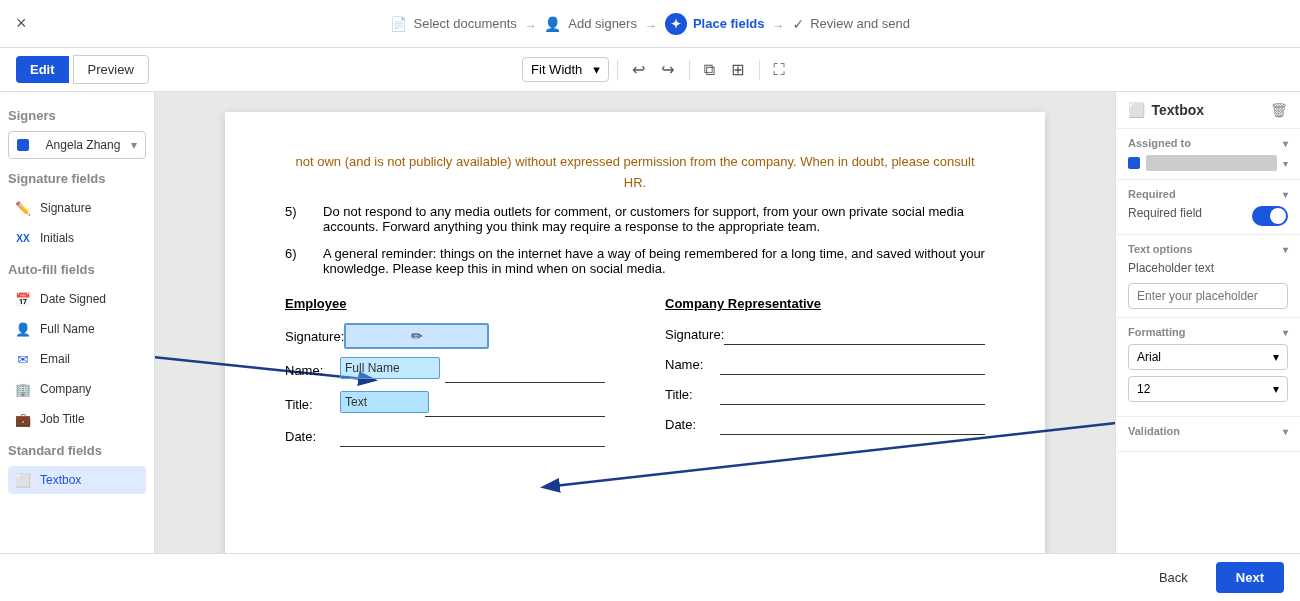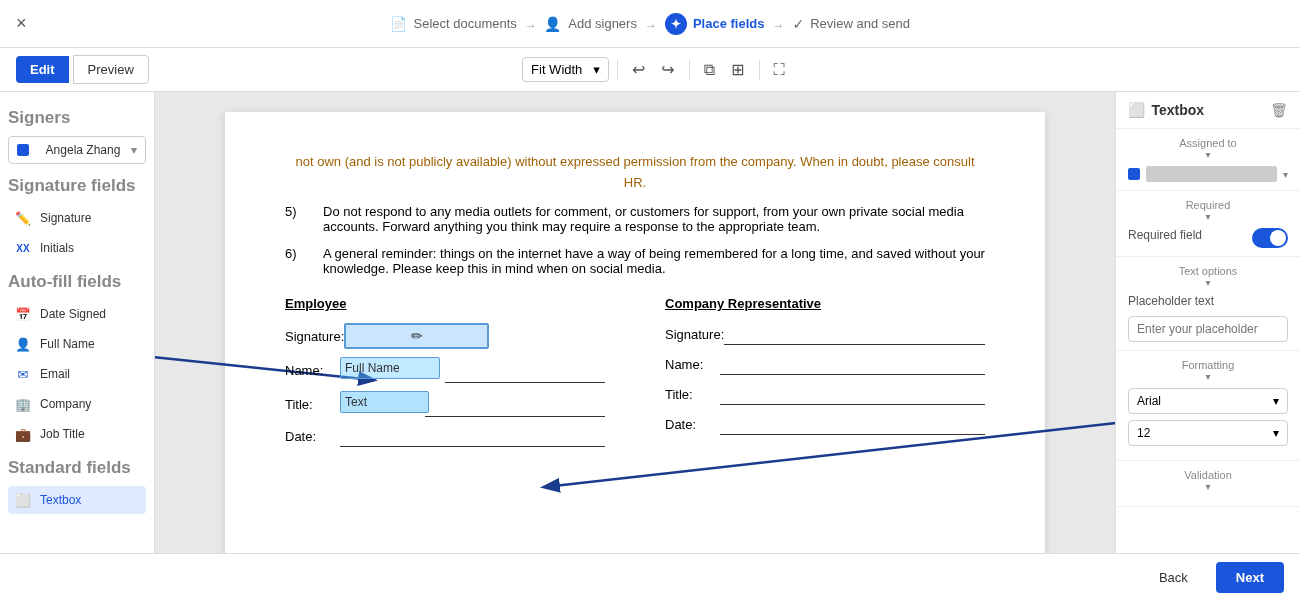--- a/index.html
+++ b/index.html
@@ -58,21 +58,21 @@
     .main-content {
       display: flex; flex: 1; overflow: hidden;
     }
 
     
     .sidebar {
       width: 155px; background: #fff; border-right: 1px solid #ddd;
       padding: 12px 8px; overflow-y: auto; flex-shrink: 0;
     }
     .sidebar-section-title {
-      font-size: 17px; color: #888; font-weight: 600; margin-bottom: 8px; margin-top: 4px;
+      font-size: 13px; color: #888; font-weight: 600; margin-bottom: 8px; margin-top: 4px;
     }
     .signer-block {
       display: flex; align-items: center; justify-content: space-between;
       border: 1px solid #ccc; border-radius: 4px; padding: 6px 8px; margin-bottom: 12px;
       cursor: pointer;
     }
     .signer-dot { width: 12px; height: 12px; background: #1a56db; border-radius: 2px; margin-right: 6px; flex-shrink: 0; }
     .signer-name { font-size: 12px; color: #333; }
     .signer-chevron { color: #888; font-size: 12px; }
 
@@ -126,22 +126,22 @@
     }
     .panel-header {
       display: flex; align-items: center; justify-content: space-between;
       padding: 10px 12px; border-bottom: 1px solid #eee;
     }
     .panel-title-row { display: flex; align-items: center; gap: 6px; }
     .panel-title { font-size: 14px; font-weight: 600; color: #333; }
     .panel-trash { color: #888; cursor: pointer; font-size: 14px; }
     .panel-section { padding: 8px 12px; border-bottom: 1px solid #eee; }
     .panel-section-label {
-      font-size: 11px; color: #888; font-weight: 400; margin-bottom: 6px;
-      display: flex; align-items: center; justify-content: space-between; flex-direction: column;
+      font-size: 11px; color: #888; font-weight: 700; margin-bottom: 6px;
+      display: flex; align-items: center; justify-content: space-between;
     }
     .panel-section-label .chevron { font-size: 10px; }
     .assigned-row { display: flex; align-items: center; gap: 6px; }
     .assigned-dot { width: 12px; height: 12px; background: #1a56db; border-radius: 2px; flex-shrink: 0; }
     .assigned-name-bar { flex: 1; height: 16px; background: #ccc; border-radius: 2px; }
     .assigned-chevron { font-size: 10px; color: #888; }
     .toggle-row { display: flex; align-items: flex-start; justify-content: space-between; font-size: 12px; color: #333; }
     .toggle-label { font-size: 12px; color: #555; }
     .toggle {
       width: 36px; height: 20px; background: #1a56db; border-radius: 10px;

